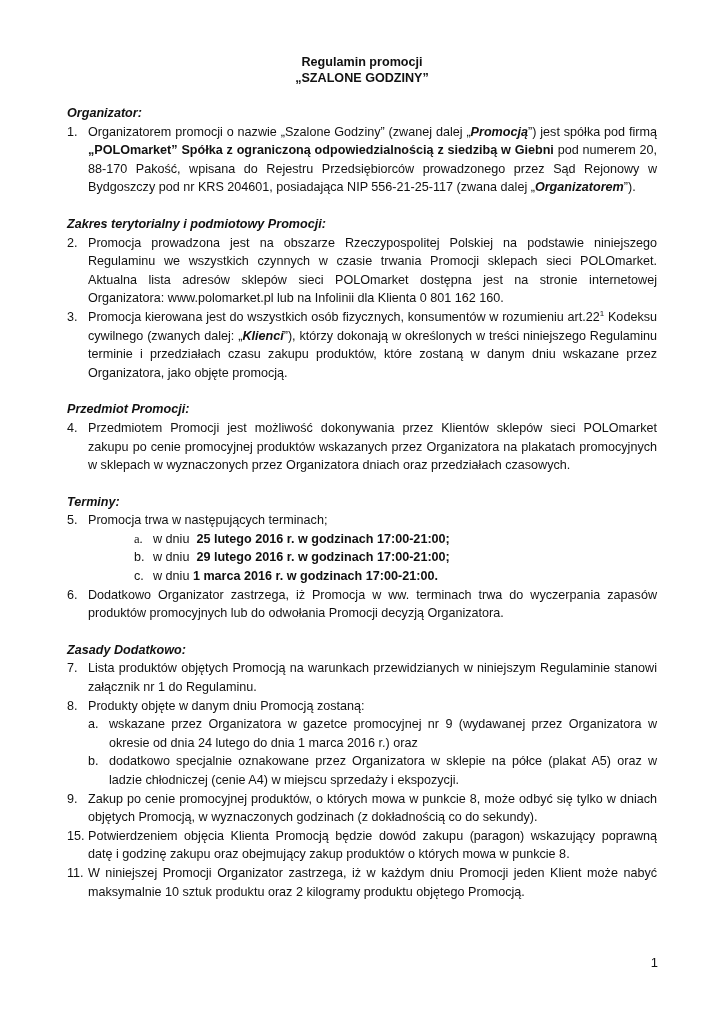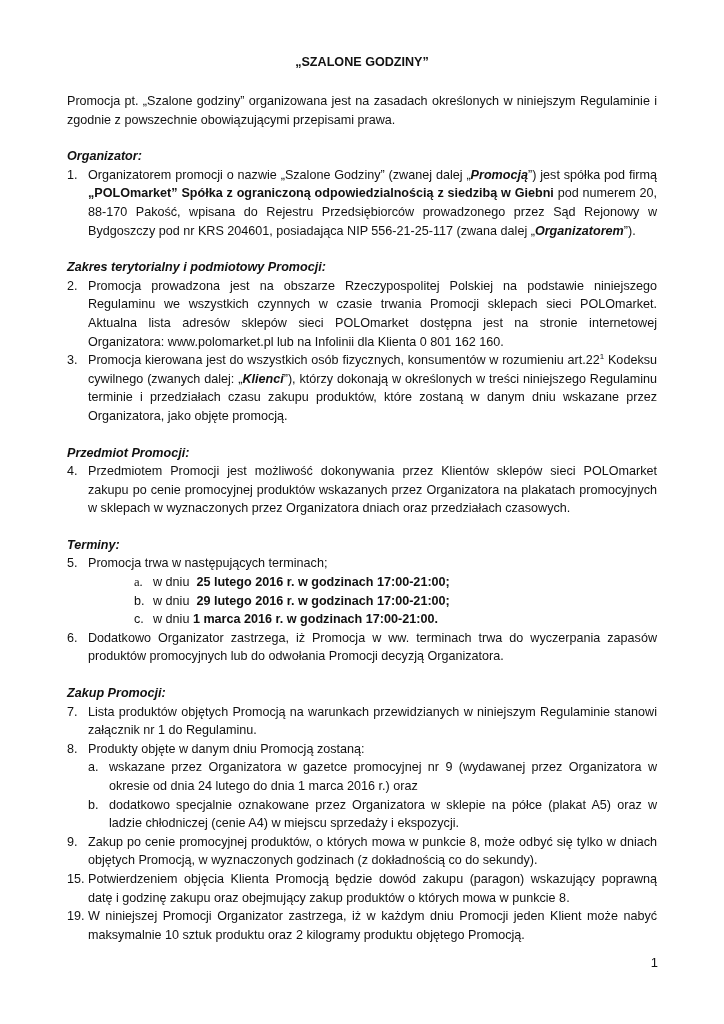--- a/index.html
+++ b/index.html
@@ -19,24 +19,24 @@
     b { font-weight: bold; }
     i { font-style: italic; }
     sup { font-size: 8px; line-height: 0; }
     .pagenum { position: absolute; right: 66px; top: 955px; font-family: "Liberation Sans", sans-serif; font-size: 13px; }
   </style>
 </head>
 <body>
 
 <div class="page">
   <div class="title">
+    <div>Regulamin promocji</div>
     <div>„SZALONE GODZINY”</div>
   </div>
 
-  <p class="intro">Promocja pt. „Szalone godziny” organizowana jest na zasadach określonych w niniejszym Regulaminie i zgodnie z powszechnie obowiązującymi przepisami prawa.</p>
 
   <p class="heading">Organizator:</p>
   <div class="item">
     <span class="num">1.</span>
     <span>Organizatorem promocji o nazwie „Szalone Godziny” (zwanej dalej „</span><b><i>Promocją</i></b><span>”) jest spółka pod firmą </span><b>„POLOmarket” Spółka z ograniczoną odpowiedzialnością z siedzibą w Giebni</b><span> pod numerem 20, 88-170 Pakość, wpisana do Rejestru Przedsiębiorców prowadzonego przez Sąd Rejonowy w Bydgoszczy pod nr KRS 204601, posiadająca NIP 556-21-25-117 (zwana dalej „</span><b><i>Organizatorem</i></b><span>”).</span>
   </div>
 
   <p class="heading">Zakres terytorialny i podmiotowy Promocji:</p>
   <div class="item">
     <span class="num">2.</span>
@@ -68,21 +68,21 @@
   </div>
   <div class="sub">
     <span class="letter" style="font-family:'Liberation Sans',sans-serif">c.</span>
     <span style="white-space:pre">w dniu </span><b>1 marca 2016 r. w godzinach 17:00-21:00.</b>
   </div>
   <div class="item">
     <span class="num">6.</span>
     <span>Dodatkowo Organizator zastrzega, iż Promocja w ww. terminach trwa do wyczerpania zapasów produktów promocyjnych lub do odwołania Promocji decyzją Organizatora.</span>
   </div>
 
-  <p class="heading">Zakup Promocji:</p>
+  <p class="heading">Zasady Dodatkowo:</p>
   <div class="item">
     <span class="num">7.</span>
     <span>Lista produktów objętych Promocją na warunkach przewidzianych w niniejszym Regulaminie stanowi załącznik nr 1 do Regulaminu.</span>
   </div>
   <div class="item">
     <span class="num">8.</span>
     <span>Produkty objęte w danym dniu Promocją zostaną:</span>
   </div>
   <div class="sub2">
     <span class="letter">a.</span>
@@ -94,18 +94,18 @@
   </div>
   <div class="item">
     <span class="num">9.</span>
     <span>Zakup po cenie promocyjnej produktów, o których mowa w punkcie 8, może odbyć się tylko w dniach objętych Promocją, w wyznaczonych godzinach (z dokładnością co do sekundy).</span>
   </div>
   <div class="item">
     <span class="num">15.</span>
     <span>Potwierdzeniem objęcia Klienta Promocją będzie dowód zakupu (paragon) wskazujący poprawną datę i godzinę zakupu oraz obejmujący zakup produktów o których mowa w punkcie 8.</span>
   </div>
   <div class="item">
-    <span class="num">19.</span>
+    <span class="num">11.</span>
     <span>W niniejszej Promocji Organizator zastrzega, iż w każdym dniu Promocji jeden Klient może nabyć maksymalnie 10 sztuk produktu oraz  2 kilogramy produktu objętego Promocją.</span>
   </div>
 </div>
 
 <div class="pagenum">1</div>
 
 </body></html>

